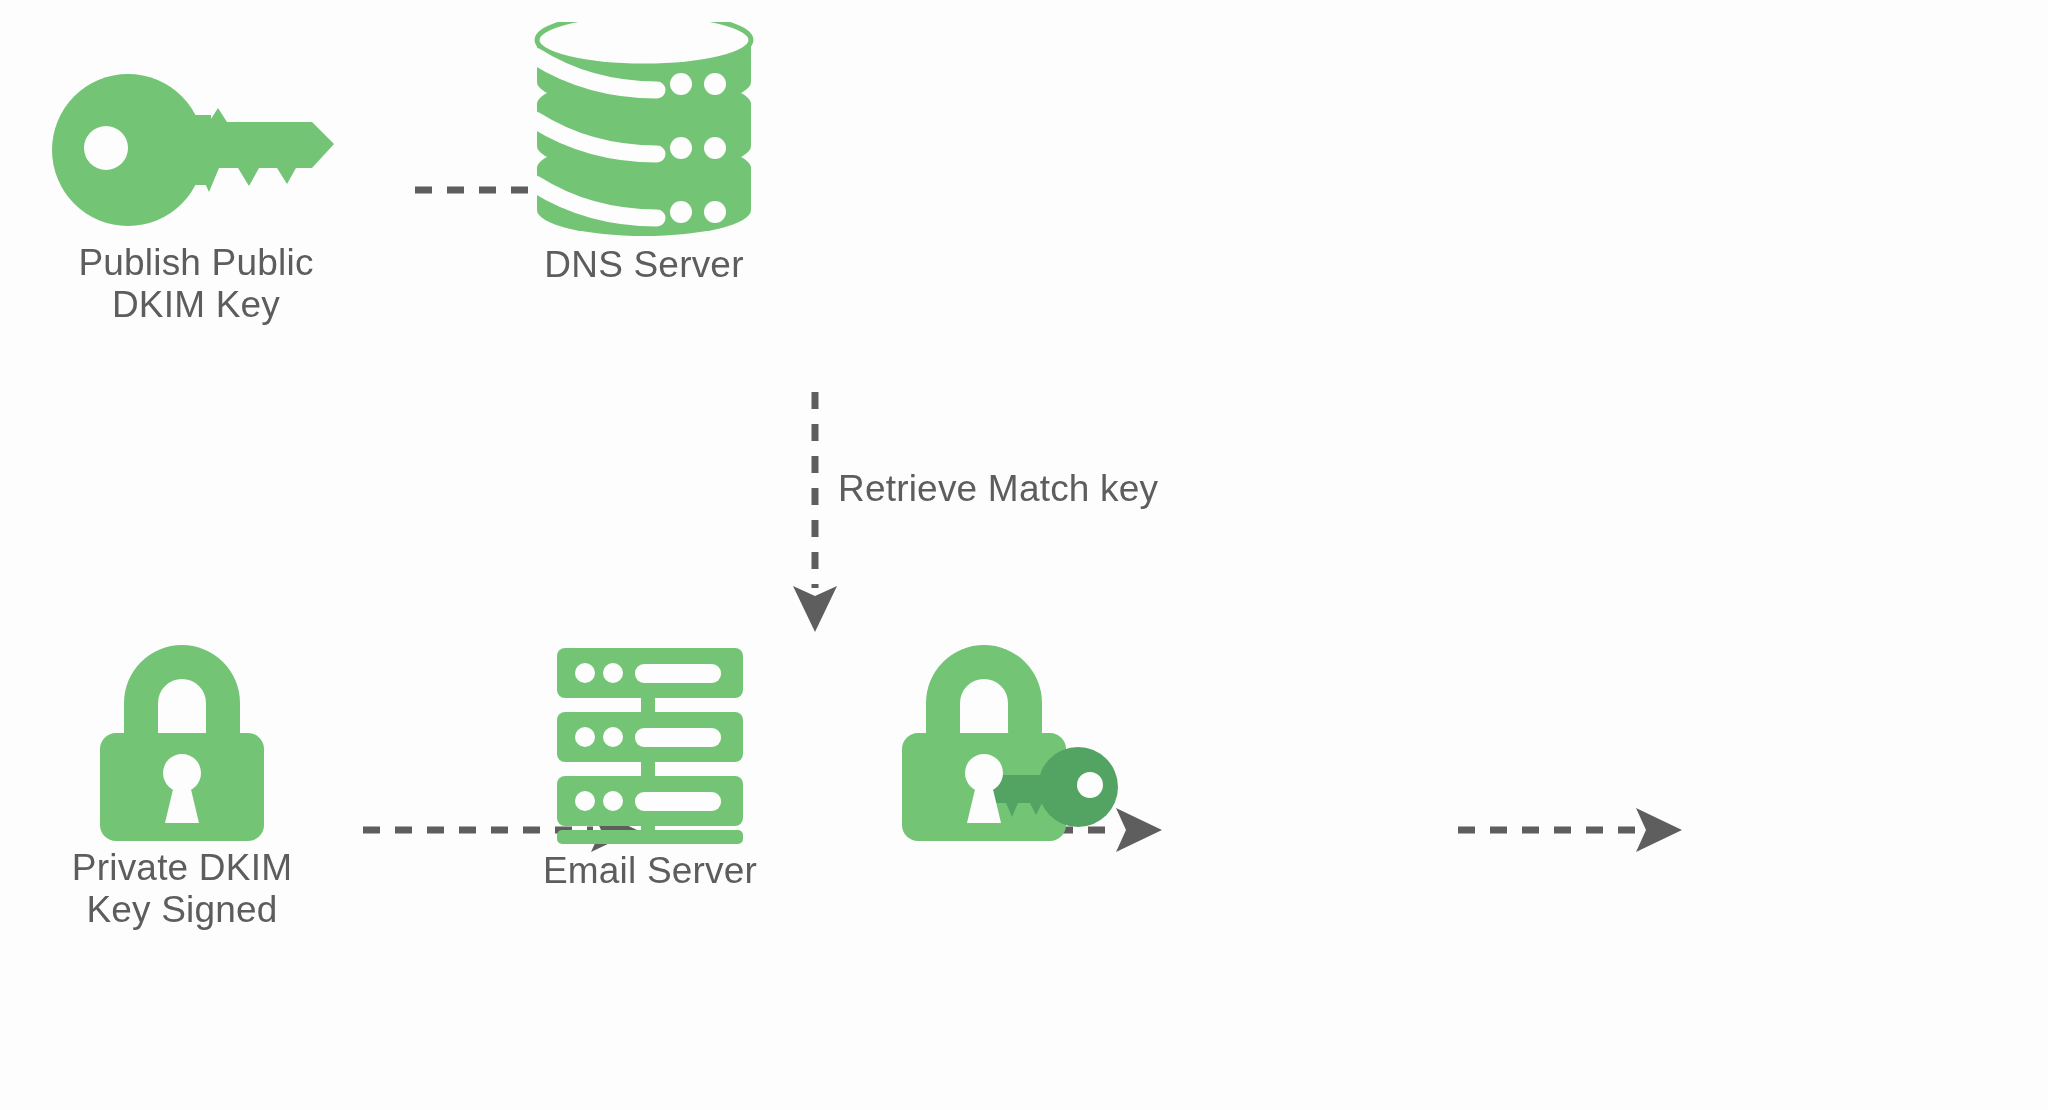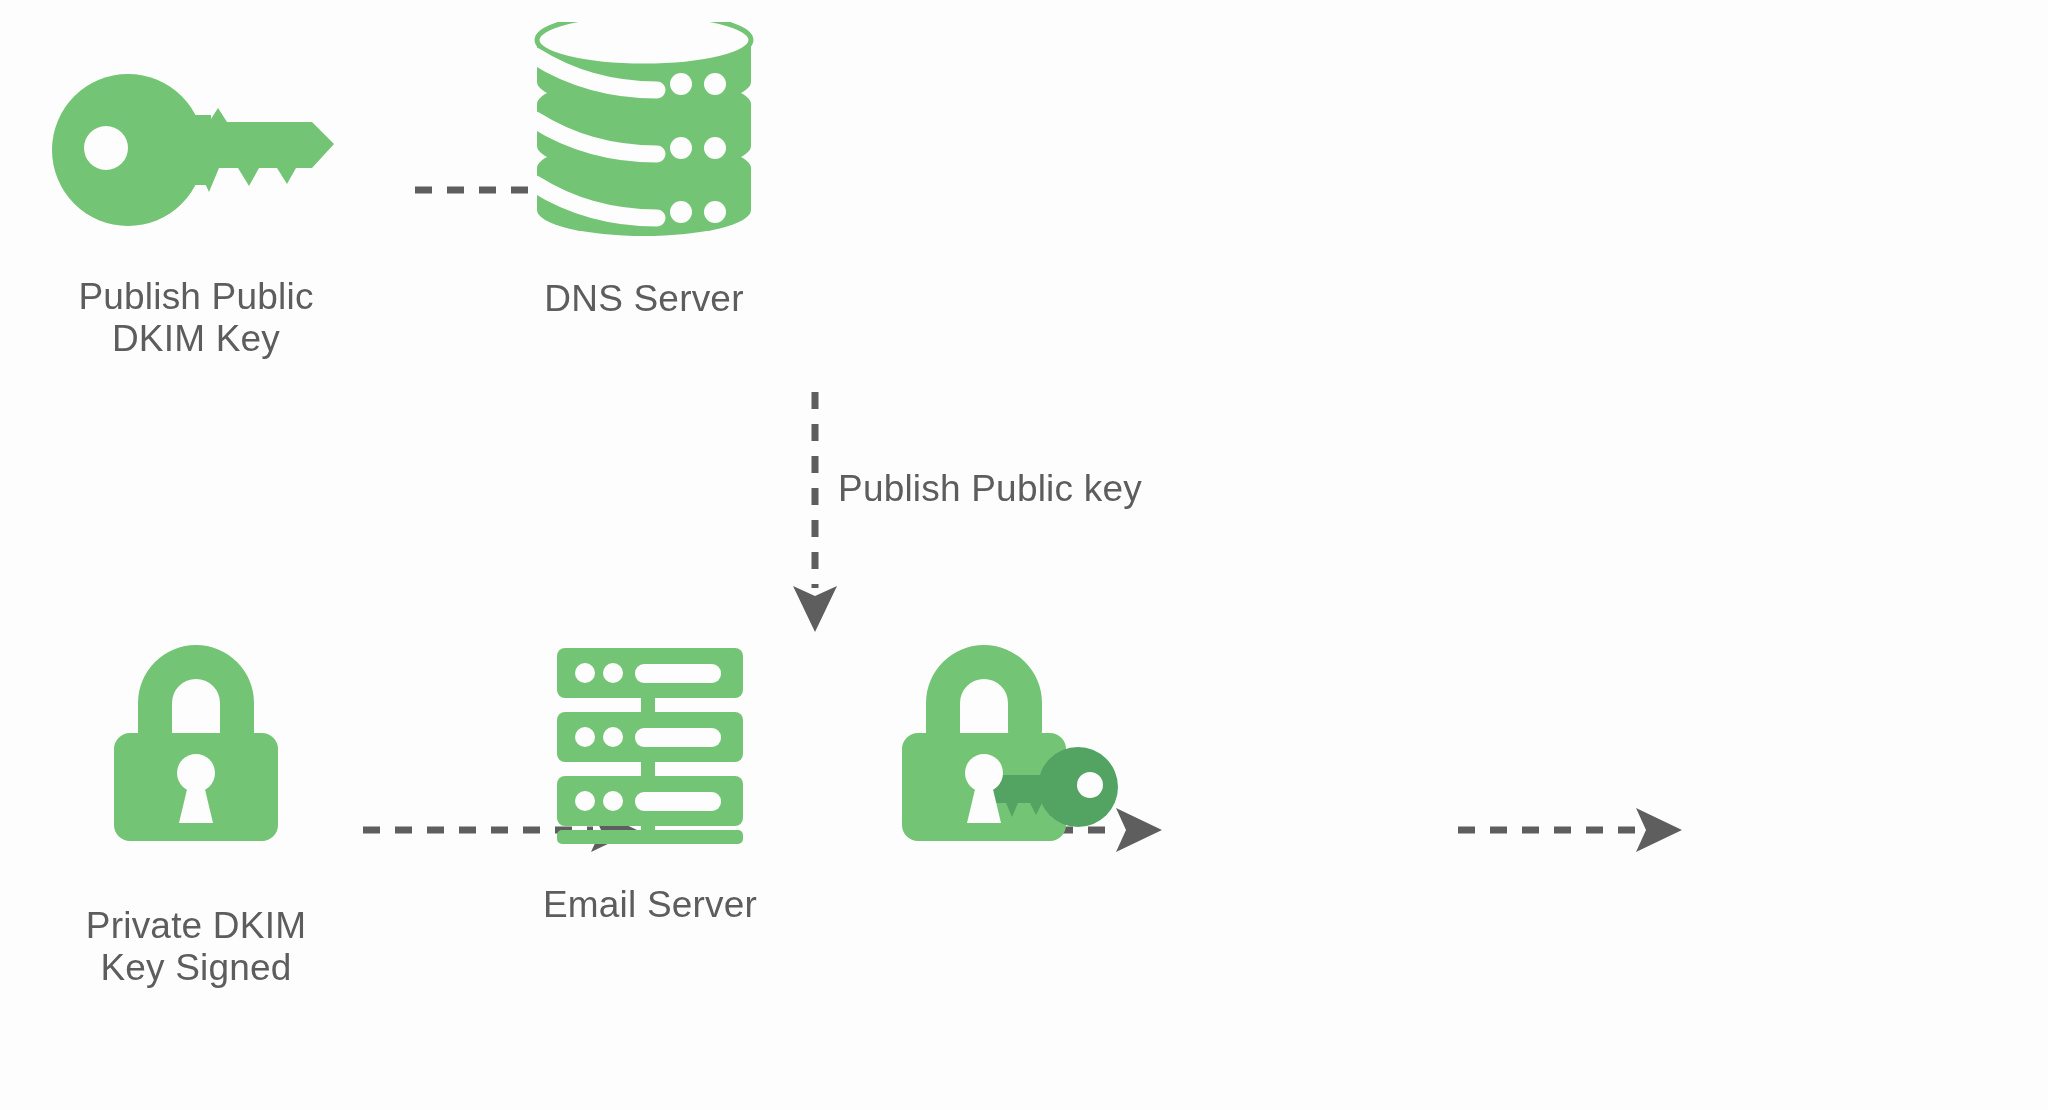--- a/index.html
+++ b/index.html
@@ -25,21 +25,21 @@
   .node {
     position: absolute;
     display: flex;
     flex-direction: column;
     align-items: center;
   }
   .node-icon {
     display: block;
   }
   .node-label {
-    margin-top: 36px;
+    margin-top: 2px;
     font-size: 37px;
     line-height: 1.14;
     color: #5d5d5d;
     text-align: center;
     white-space: pre-line;
     font-weight: 400;
     letter-spacing: 0.2px;
   }
   .edge {
     position: absolute;
@@ -47,41 +47,41 @@
   .edge-label {
     position: absolute;
     font-size: 37px;
     color: #5d5d5d;
     white-space: nowrap;
     letter-spacing: 0.2px;
   }
   
   #node-publish-key   { left: 22px;   top: 60px;  width: 348px; }
   #node-dns-server    { left: 470px;  top: 22px;  width: 348px; align-items: center; }
-  #node-private-key   { left: 22px;   top: 645px; width: 348px; gap: 24px; }
+  #node-private-key   { left: 8px;   top: 645px; width: 348px; }
   #node-email-server  { left: 476px;  top: 648px; width: 348px; }
   #node-key-match     { left: 830px;  top: 645px; width: 348px; }
   #node-recipient     { left: 1265px; top: 700px; width: 330px; }
 </style>
 </head>
 <body>
 
 <div id="diagram-canvas">
 
   <svg class="edge" style="left:410px; top:160px; width:270px; height:60px;" viewBox="0 0 270 60">
     <line x1="5" y1="30" x2="208" y2="30" stroke="#5e5e5e" stroke-width="7" stroke-dasharray="17 15" stroke-linecap="butt"></line>
     <path d="M 206 8 L 252 30 L 206 52 L 216 30 Z" fill="#5e5e5e"></path>
   </svg>
 
   <svg class="edge" style="left:770px; top:388px; width:90px; height:250px;" viewBox="0 0 90 250">
     <line x1="45" y1="4" x2="45" y2="200" stroke="#5e5e5e" stroke-width="7" stroke-dasharray="17 15" stroke-linecap="butt"></line>
     <path d="M 23 198 L 45 244 L 67 198 L 45 208 Z" fill="#5e5e5e"></path>
   </svg>
 
-  <div class="edge-label" style="left:838px; top:468px;">Publish Public key</div>
+  <div class="edge-label" style="left:838px; top:468px;">Retrieve Match key</div>
 
   <svg class="edge" style="left:355px; top:800px; width:300px; height:60px;" viewBox="0 0 300 60">
     <line x1="8" y1="30" x2="238" y2="30" stroke="#5e5e5e" stroke-width="7" stroke-dasharray="17 15" stroke-linecap="butt"></line>
     <path d="M 236 8 L 282 30 L 236 52 L 246 30 Z" fill="#5e5e5e"></path>
   </svg>
 
   <svg class="edge" style="left:920px; top:800px; width:260px; height:60px;" viewBox="0 0 260 60">
     <line x1="8" y1="30" x2="198" y2="30" stroke="#5e5e5e" stroke-width="7" stroke-dasharray="17 15" stroke-linecap="butt"></line>
     <path d="M 196 8 L 242 30 L 196 52 L 206 30 Z" fill="#5e5e5e"></path>
   </svg>

